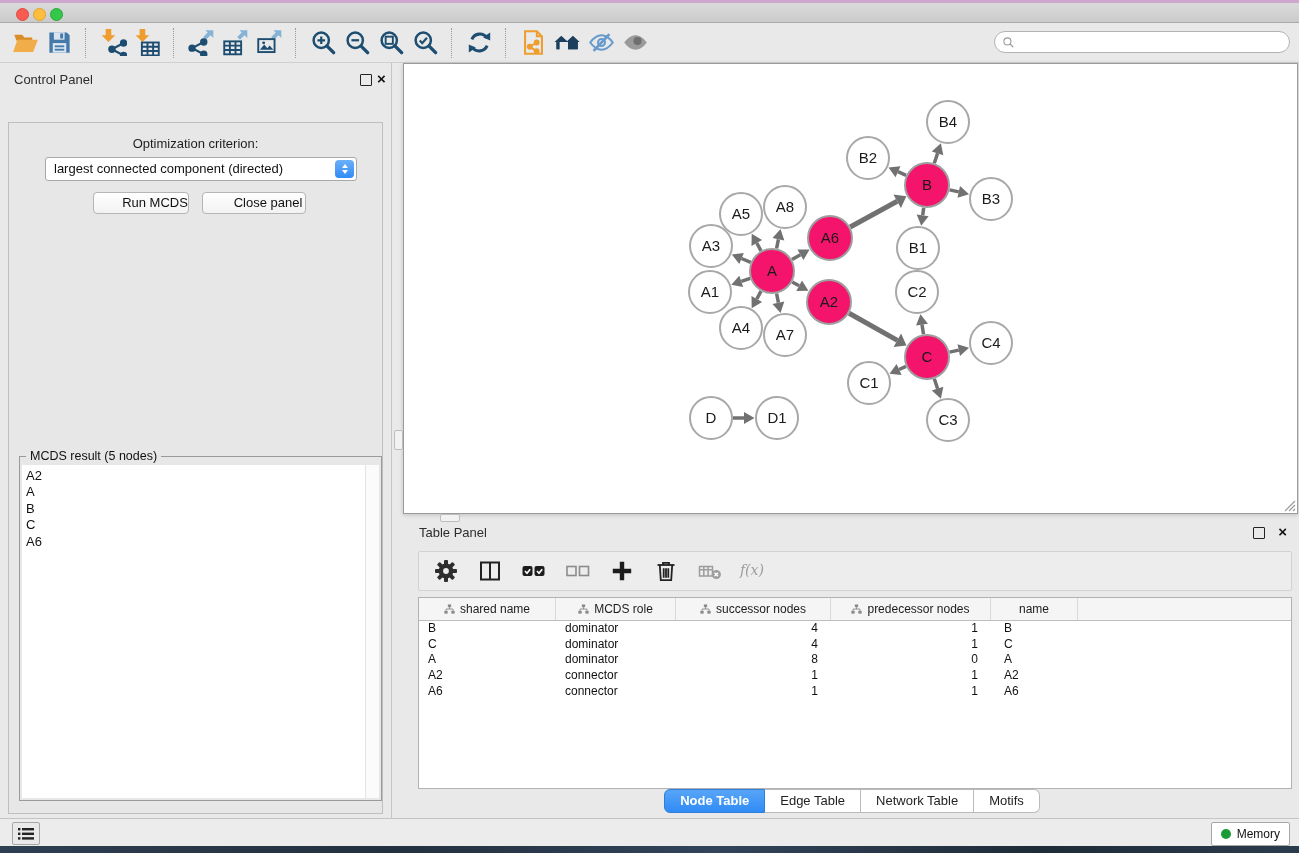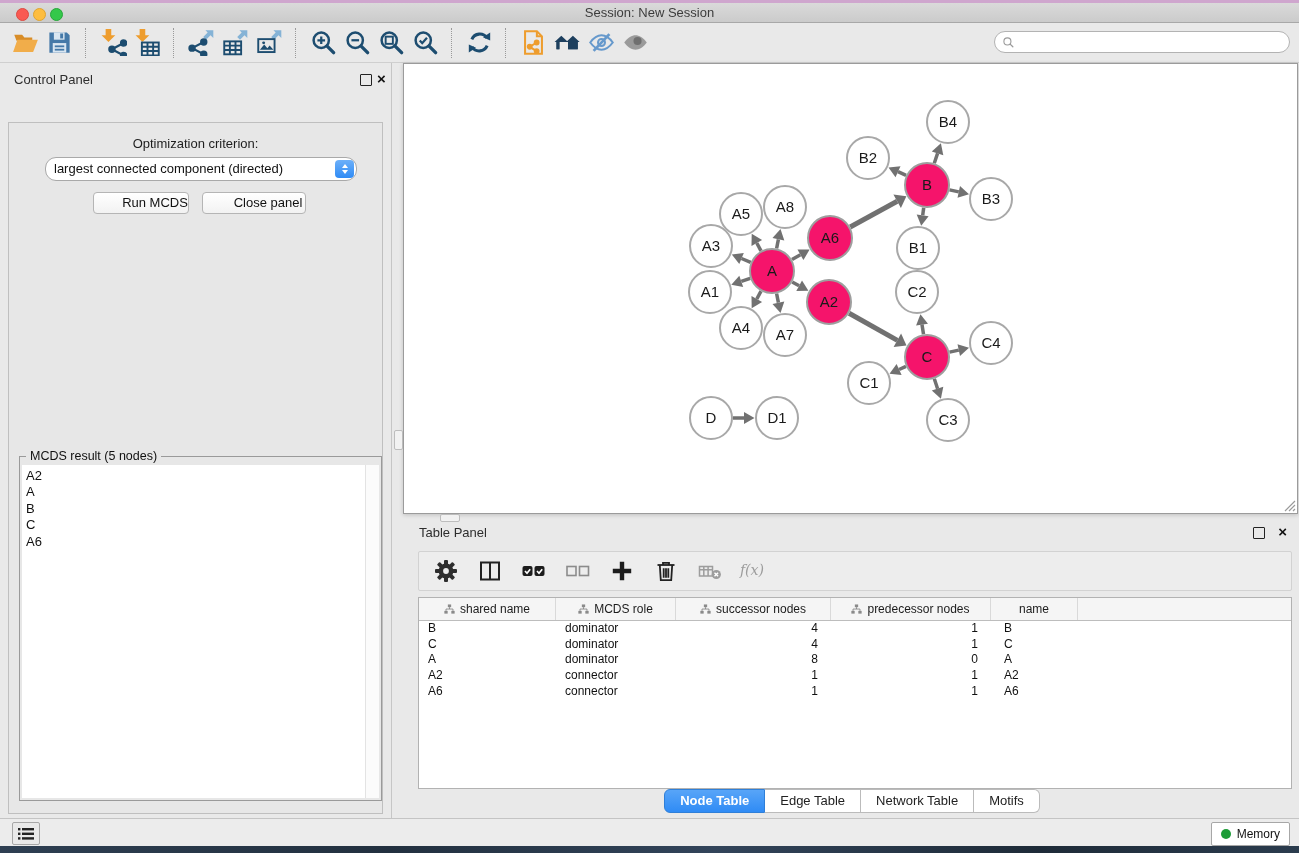--- a/index.html
+++ b/index.html
@@ -38,21 +38,21 @@
   .ctab{height:20px;line-height:20px;padding:0 14px;font-size:13px;color:#222;background:#fff;
     border:1px solid #b9b9b9;border-left:none;}
   .ctab:first-child{border-left:1px solid #b9b9b9;border-radius:4px 0 0 4px;}
   .ctab.last{border-radius:0 4px 4px 0;}
   .ctab.active{background:linear-gradient(#5fa9f8,#2f8bf5);color:#fff;border:1px solid #2f7fd8;
     border-radius:5px;margin:-1px -2px;height:22px;line-height:22px;padding:0 15px;z-index:2;}
   #cp-content{position:absolute;left:8px;right:8px;top:59px;height:690px;background:#e7e7e7;
     border:1px solid #bfbfbf;}
   #opt-label{position:absolute;top:13px;left:0;right:0;text-align:center;font-size:13px;color:#1e1e1e;}
   #criterion-select{position:absolute;left:36px;top:34px;width:312px;height:24px;background:#fff;
-    border:1px solid #a9a9a9;border-radius:11px;box-sizing:border-box;font-size:13px;color:#111;
+    border:1px solid #a9a9a9;border-radius:3px;box-sizing:border-box;font-size:13px;color:#111;
     line-height:22px;padding-left:8px;}
   #criterion-stepper{position:absolute;right:2px;top:2px;width:19px;height:18px;border-radius:4px;
     background:linear-gradient(#6db0f9,#2f8bf5);display:flex;flex-direction:column;align-items:center;justify-content:center;gap:2px;}
   .chev-up{width:0;height:0;border-left:3.5px solid transparent;border-right:3.5px solid transparent;border-bottom:4px solid #fff;}
   .chev-down{width:0;height:0;border-left:3.5px solid transparent;border-right:3.5px solid transparent;border-top:4px solid #fff;}
   .cp-btn{position:absolute;top:69px;height:22px;background:linear-gradient(#ffffff,#f2f2f2);
     border:1px solid #b5b5b5;border-radius:4px;font-size:13px;color:#111;text-align:center;line-height:20px;box-sizing:border-box;padding-left:28px;}
   #run-btn{left:84px;width:96px;}
   #close-panel-btn{left:193px;width:104px;}
   #result-box{position:absolute;left:10px;top:333px;width:361px;height:343px;border:1px solid #9a9a9a;text-decoration:underline;}
@@ -113,21 +113,20 @@
 </style>
 </head>
 <body>
 
 <div class="abs" id="desktop-top"></div>
 
 <div class="abs" id="titlebar">
   <span class="light red"></span>
   <span class="light yellow"></span>
   <span class="light green"></span>
-  <div class="title">Session: New Session</div>
 </div>
 
 <div class="abs" id="toolbar">
     <div class="tbtn">
       <svg viewBox="0 0 24 24">
         <path fill="#d88d28" d="M2 5h7l2 2.5h7v3H4z"></path>
         <path fill="#f1ad4a" d="M4.8 9.5H23l-4.2 11H1z"></path>
       </svg>
     </div>
     <div class="tbtn">

